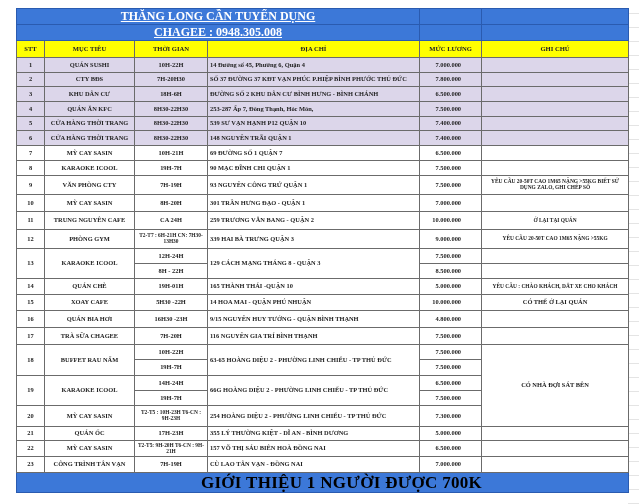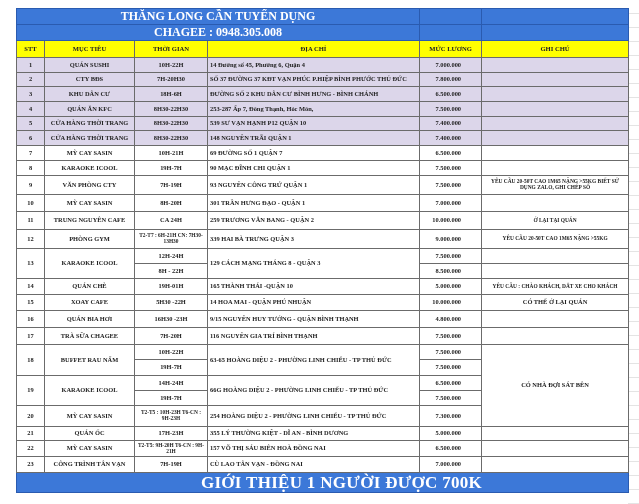--- a/index.html
+++ b/index.html
@@ -6,26 +6,26 @@
   body { width:639px; height:504px; position:relative; overflow:hidden;
          font-family:"Liberation Serif","DejaVu Serif",serif; }
   .sheet { position:absolute; left:16px; top:8px; width:612px; }
   table { border-collapse:collapse; table-layout:fixed; width:612px; }
   td { border:1px solid #6b6b6b; padding:0 2px; font-size:6.4px; font-weight:bold; color:#222;
        overflow:hidden; white-space:nowrap; line-height:1.05; }
   td.c { text-align:center; }
   td.l { text-align:left; }
   td.r { text-align:right; padding-right:20px; }
   .title td { background:#3c78d8; border-color:#2a5bb0; color:#ffffff; }
-  .title .t1 { font-size:12px; text-align:center; }
+  .title .t1 { font-size:12px; text-align:center;text-decoration:underline; }
   .hdr td { background:#ffff00; font-size:6.6px; text-align:center; }
   tr.lav td { background:#dcd6ea; }
   tr.wh td { background:#ffffff; }
   .note { white-space:normal; font-size:5.4px; }
-  .footer td { background:#3c78d8; border-color:#2a5bb0; color:#ffffff; font-size:17px;
+  .footer td { background:#3c78d8; border-color:#2a5bb0; color:#000000; font-size:17px;
                text-align:center; letter-spacing:0.3px;padding-left:40px; }
   .right-grid { position:absolute; left:628px; top:0; width:11px; height:504px;
                 background:repeating-linear-gradient(#fff 0 13px,#e4e4e4 13px 14px); }
 </style>
 </head>
 <body>
 
 <div class="right-grid"></div>
 
 <div class="sheet">

